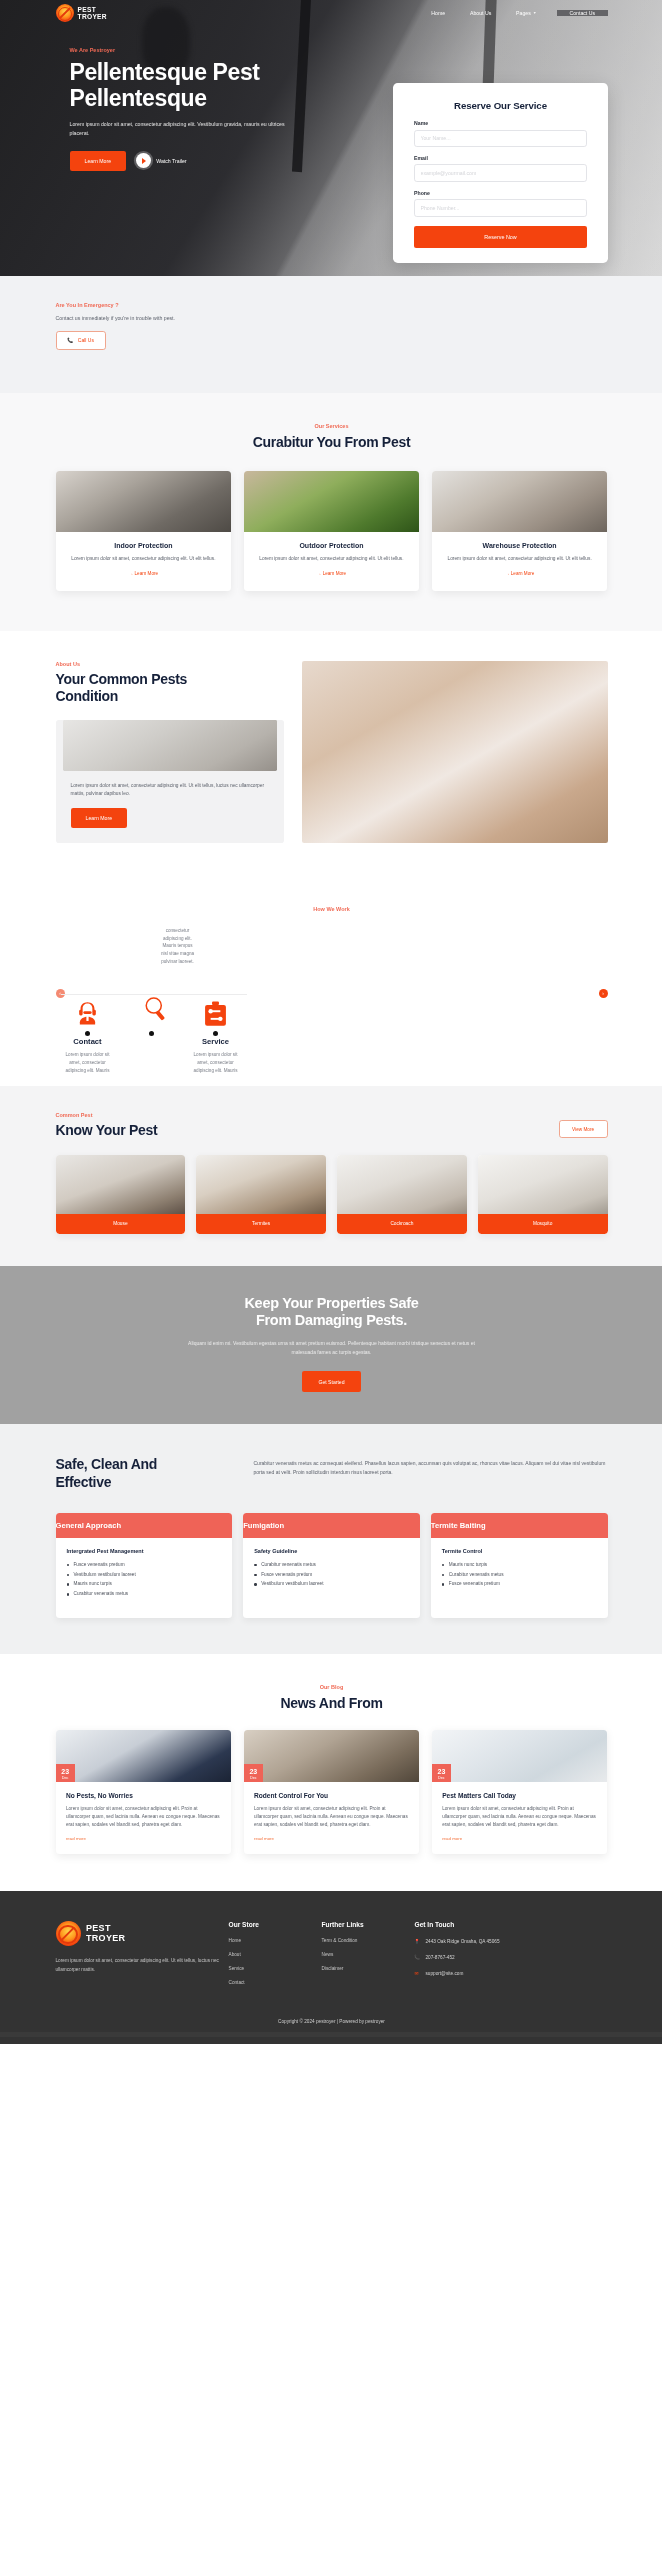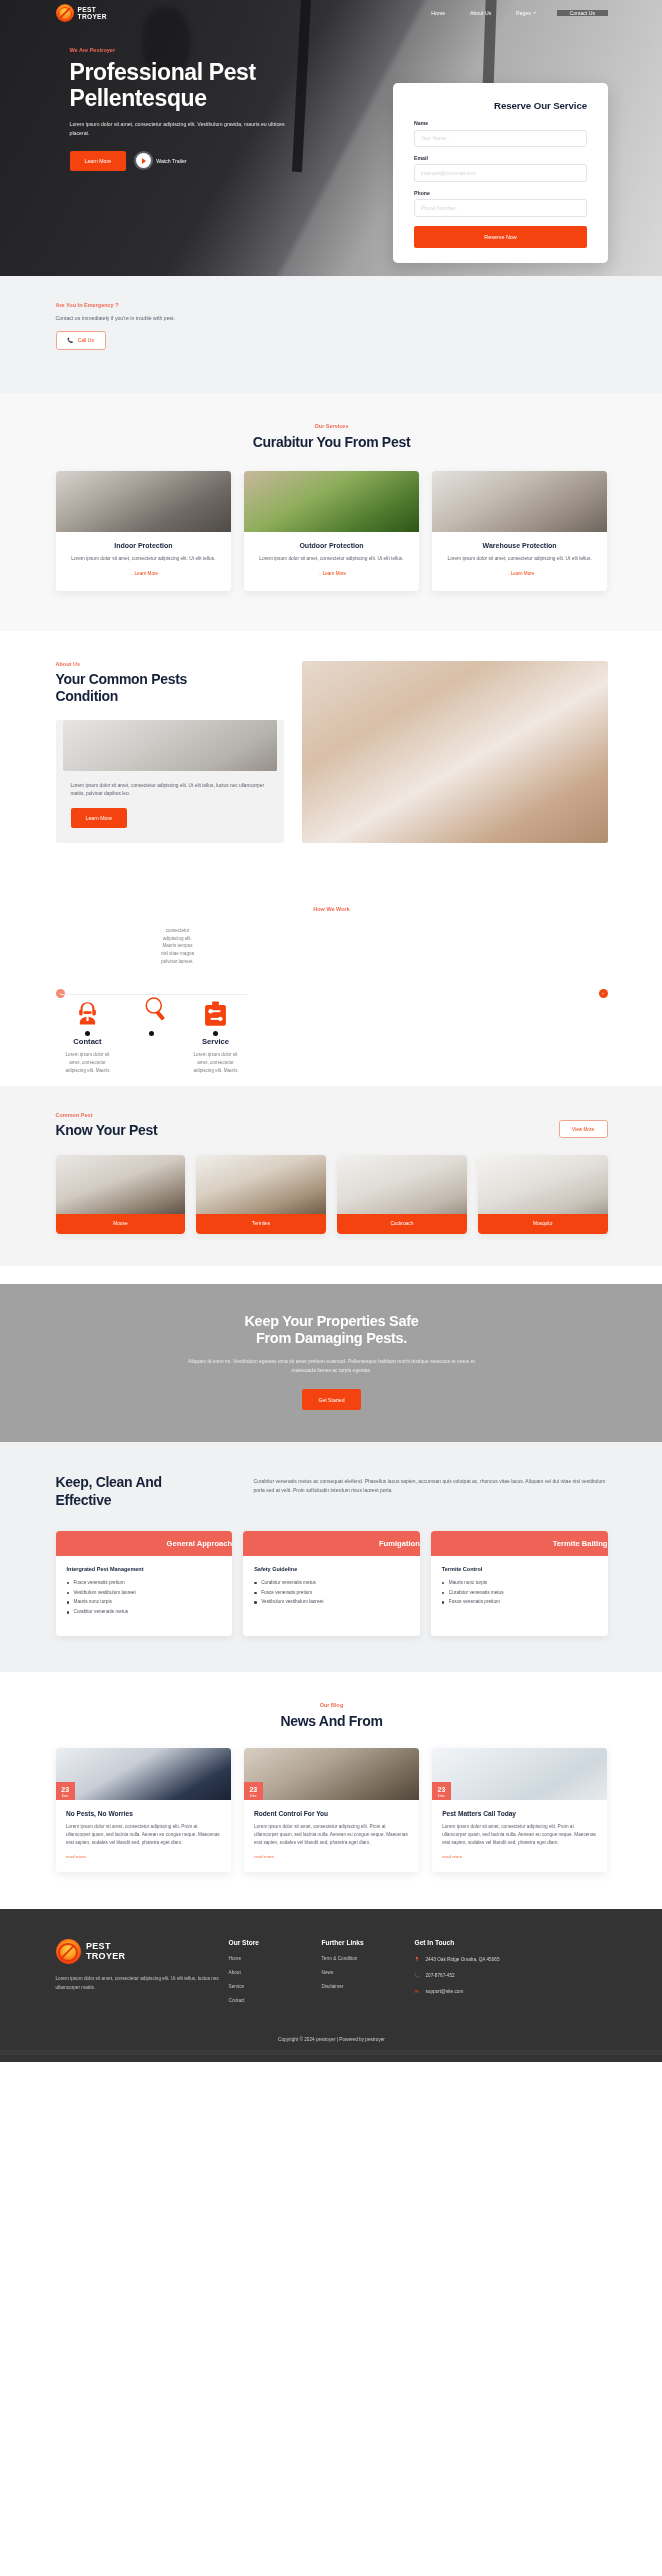--- a/index.html
+++ b/index.html
@@ -104,21 +104,21 @@
     margin-left: 1.4px;
   }
   .play-label { color: #fff; font-size: 5.2px; }
 
   
   .reserve-card {
     position: absolute; right: 55px; top: 83px; z-index: 6;
     width: 215px; background: #fff; border-radius: 4.8px;
     box-shadow: 0 5.5px 18px rgba(0,0,0,0.16); padding: 11px 21px 15px;
   }
-  .reserve-title { text-align: right; font-size: 9.7px; font-weight: 800; margin: 5.5px 0 9.7px; letter-spacing: -0.1px;}
+  .reserve-title { text-align: center; font-size: 9.7px; font-weight: 800; margin: 5.5px 0 9.7px; letter-spacing: -0.1px;}
   .field-label { font-size: 5.2px; font-weight: 600; color: #2a2f3a; margin-bottom: 3.5px; }
   .field-input {
     width: 100%; border: 0.7px solid #e3e4e8; border-radius: 2.8px;
     padding: 4.8px 5.5px; font-size: 5.2px; font-family: inherit; color: #333;
     margin-bottom: 7.6px; background: #fff;
   }
   .field-input::placeholder { color: #d4d5d9; }
   .btn-reserve {
     width: 100%; background: #f4430e; color: #fff; border: none;
     padding: 7.6px 0; font-size: 5.4px; border-radius: 2.1px; cursor: pointer; margin-top: 2.1px;
@@ -204,36 +204,36 @@
   .pest-img.p1 { background: linear-gradient(160deg,#e9e7e4 0%,#d2cbc2 45%,#8d7f70 80%,#5d5046 100%); }
   .pest-img.p2 { background: linear-gradient(160deg,#f0eeeb 0%,#d9cfc2 40%,#a8937c 75%,#6f5c48 100%); }
   .pest-img.p3 { background: linear-gradient(160deg,#f2f1ef 0%,#e0dcd6 45%,#c2b9ae 80%,#9a8f82 100%); }
   .pest-img.p4 { background: linear-gradient(160deg,#f4f3f1 0%,#e4e1dc 45%,#c9c3ba 80%,#a19a90 100%); }
   .pest-label {
     background: #f4430e; color: #fff; text-align: center;
     font-size: 4.8px; padding: 7.6px 0; border-radius: 0 0 3.5px 3.5px;
   }
 
   
-  .cta { background: #a1a1a1; padding: 29px 0 32px; text-align: center; margin-top: 18px; }
+  .cta { background: #a1a1a1; padding: 29px 0 32px; text-align: center; }
   .cta-title { color: #fff; font-size: 14.5px; font-weight: 800; line-height: 17.3px; letter-spacing: -0.3px;}
   .cta-text { color: #ececec; font-size: 5px; line-height: 9px; margin: 9.7px auto 0; max-width: 297px; }
   .btn-started {
     background: #f4430e; color: #fff; border: none; font-size: 5.1px;
     padding: 7.6px 16.6px; border-radius: 2.1px; margin-top: 14px; cursor: pointer;
   }
 
   
   .safe { background: #f0f1f2; padding: 32px 0 36px; }
   .safe-row { display: flex; gap: 25px; align-items: flex-start; }
   .safe-title { font-size: 14px; font-weight: 800; line-height: 17.3px; width: 173px; letter-spacing: -0.3px;}
   .safe-text { flex: 1; font-size: 5px; color: #5d626c; line-height: 9px; padding-top: 2.8px; }
   .plan-grid { display: flex; gap: 11px; margin-top: 22px; }
   .plan-card { flex: 1; background: #fff; border-radius: 3.5px; overflow: hidden; box-shadow: 0 2.1px 7px rgba(0,0,0,0.06); }
-  .plan-head { background: #ef6357; color: #fff; text-align: right; font-size: 7.6px; font-weight: 800; padding: 8.3px 0; }
+  .plan-head { background: #ef6357; color: #fff; text-align: left; font-size: 7.6px; font-weight: 800; padding: 8.3px 0; }
   .plan-body { padding: 9.7px 11px 16.6px; }
   .plan-sub { font-size: 5.5px; font-weight: 700; }
   .plan-list { list-style: none; margin-top: 7.6px; }
   .plan-list li { font-size: 4.7px; color: #4c515b; margin-bottom: 4.8px; padding-left: 7px; position: relative; }
   .plan-list li:before {
     content: ""; position: absolute; left: 0; top: 2.1px;
     width: 2.4px; height: 2.4px; border-radius: 50%; background: #3a3f49;
   }
 
   
@@ -303,21 +303,21 @@
           <span>Pages</span>
           <span class="caret">▼</span>
         </a>
       <a href="#" class="btn-contact">Contact Us</a>
     </div>
   </nav>
 
   <div class="hero-inner">
     <div class="hero-eyebrow">We Are Pestroyer</div>
     <h1 class="hero-title">
-      <span>Professional Pest</span><br>
+      <span>Pellentesque Pest</span><br>
       <span>Pellentesque</span>
     </h1>
     <p class="hero-sub">Lorem ipsum dolor sit amet, consectetur adipiscing elit. Vestibulum gravida, mauris eu ultrices placerat.</p>
     <div class="hero-actions">
       <button class="btn-primary">Learn More</button>
       <div class="play-wrap">
         <span class="play-circle">
             <span class="play-tri"></span>
           </span>
         <span class="play-label">Watch Trailer</span>
@@ -500,21 +500,21 @@
     </h2>
     <p class="cta-text">Aliquam id enim mi. Vestibulum egestas urna sit amet pretium euismod. Pellentesque habitant morbi tristique senectus et netus et malesuada fames ac turpis egestas.</p>
     <button class="btn-started">Get Started</button>
   </div>
 </section>
 
 <section class="safe">
   <div class="wrap">
     <div class="safe-row">
       <h2 class="safe-title">
-        <span>Keep, Clean And</span><br>
+        <span>Safe, Clean And</span><br>
         <span>Effective</span>
       </h2>
       <p class="safe-text">Curabitur venenatis metus ac consequat eleifend. Phasellus lacus sapien, accumsan quis volutpat ac, rhoncus vitae lacus. Aliquam vel dui vitae nisl vestibulum porta sed at velit. Proin sollicitudin interdum risus laoreet porta.</p>
     </div>
     <div class="plan-grid">
       <div class="plan-card">
         <div class="plan-head">General Approach</div>
         <div class="plan-body">
           <div class="plan-sub">Intergrated Pest Management</div>
           <ul class="plan-list">

